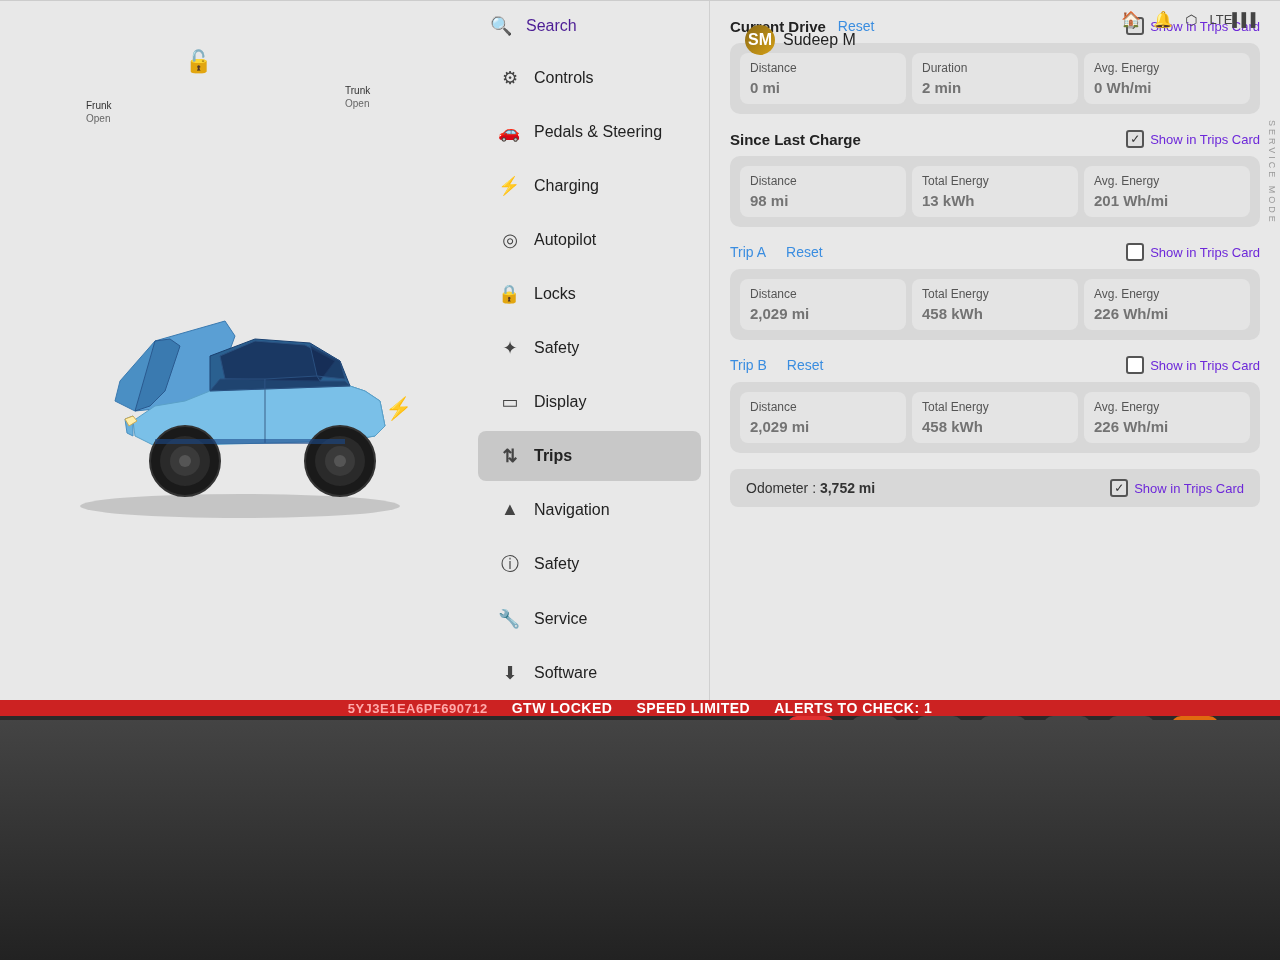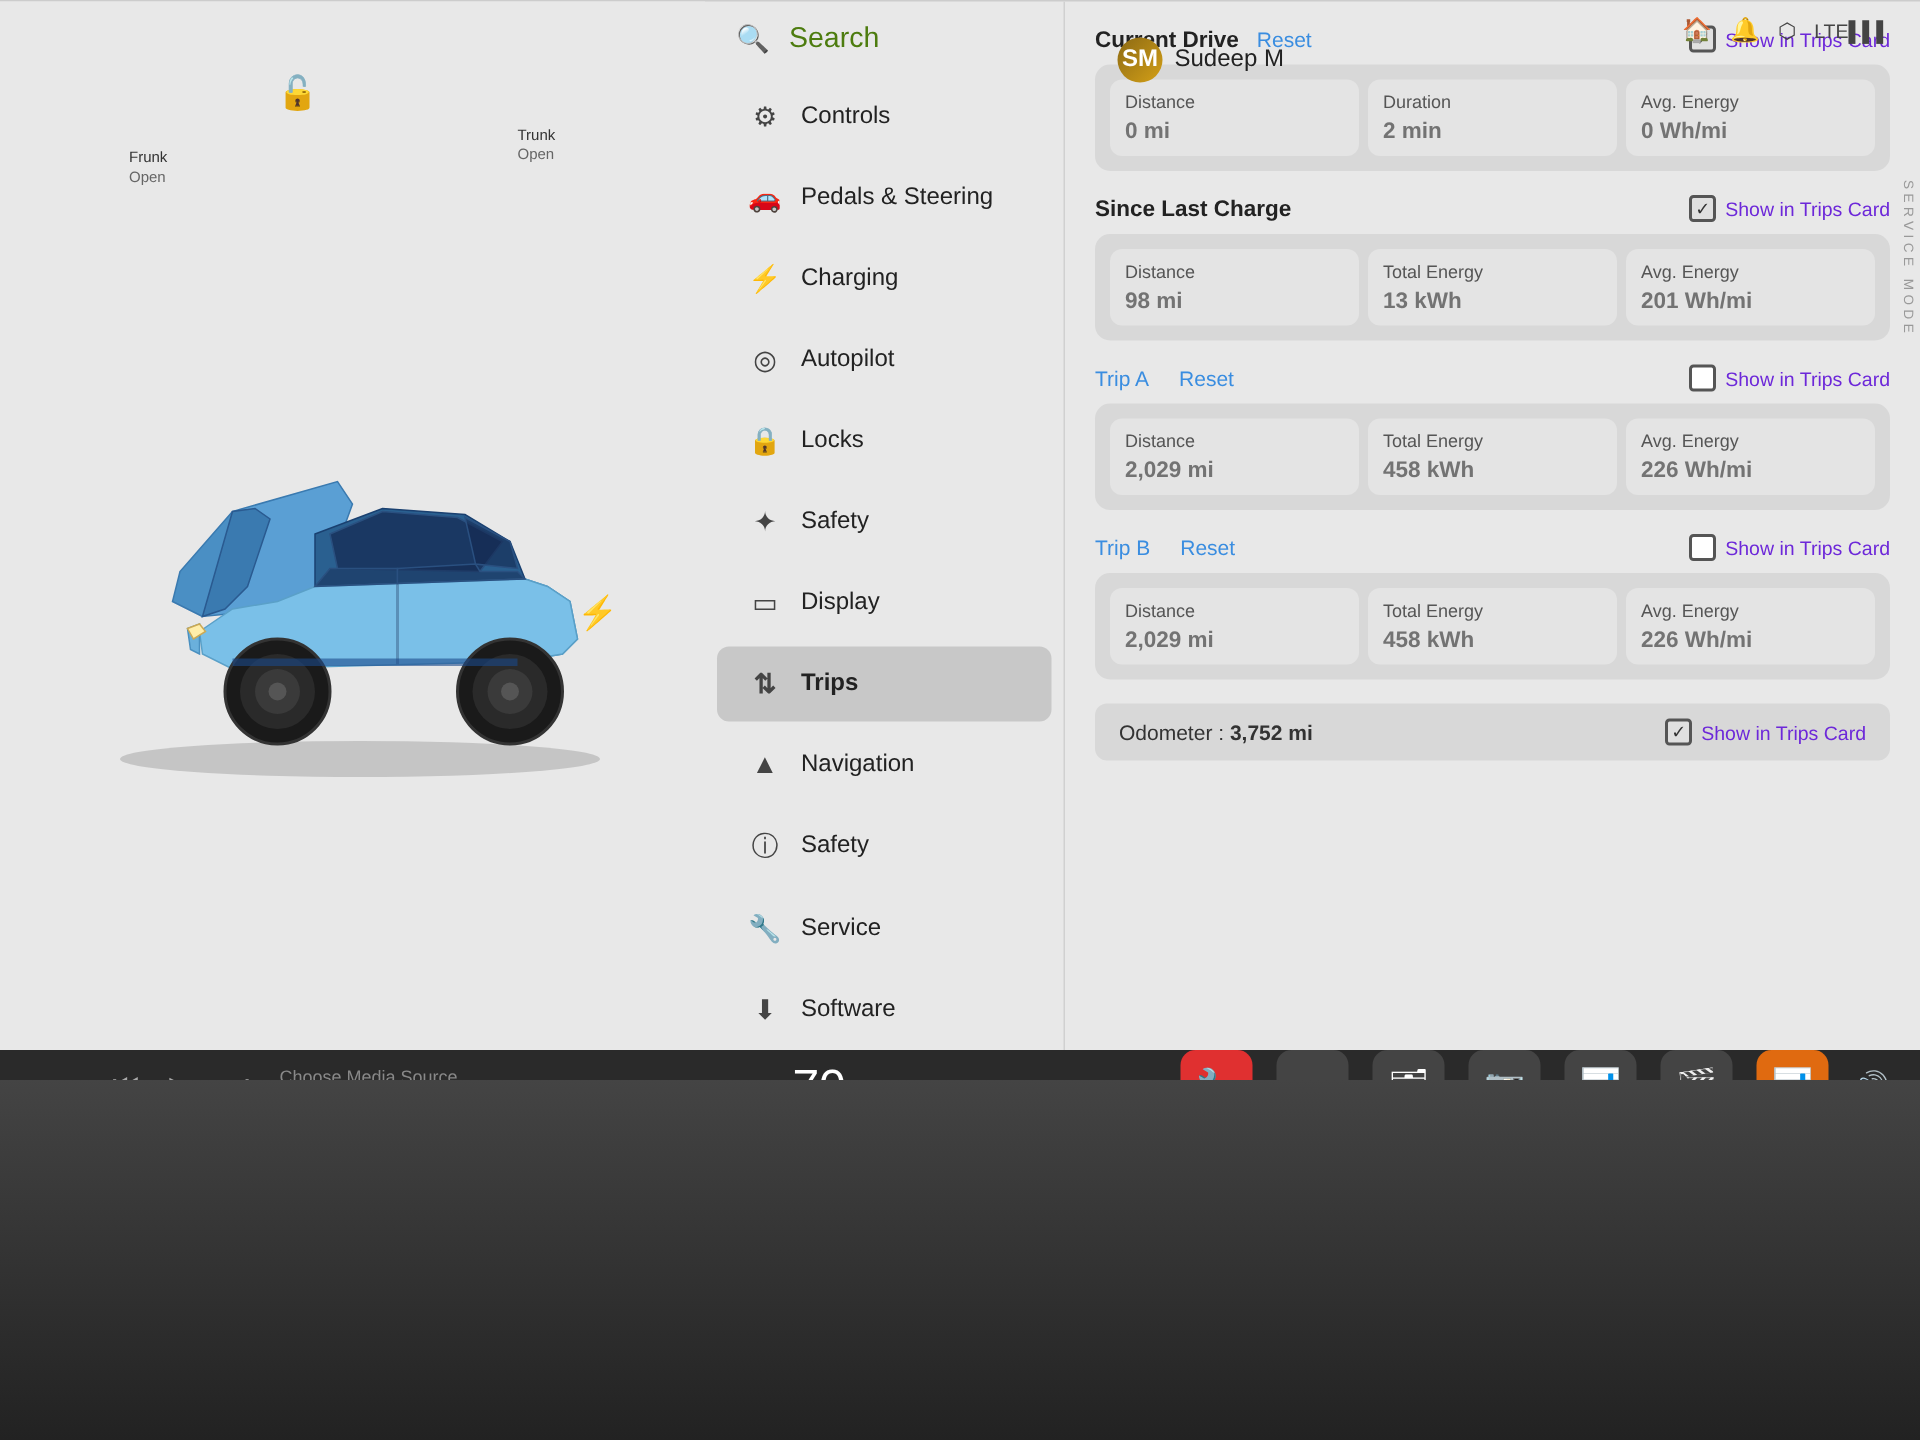--- a/index.html
+++ b/index.html
@@ -337,21 +337,21 @@
 
           <text x="330" y="155" font-size="22" fill="#f0a500" font-weight="bold">⚡</text>
         </svg>
       </div>
     </div>
 
     <div class="sidebar">
 
       <div class="search-item">
         <span class="nav-icon">🔍</span>
-        <span style="color:#4d7c0f; font-size:19px;">Search</span>
+        <span style="color:#4c1d95; font-size:16px;">Search</span>
       </div>
 
       <div class="nav-item">
         <span class="nav-icon">⚙</span>
         <span>Controls</span>
       </div>
       <div class="nav-item">
         <span class="nav-icon">🚗</span>
         <span>Pedals &amp; Steering</span>
       </div>
@@ -509,20 +509,26 @@
             <span class="checkbox-label">Show in Trips Card</span>
           </div>
         </div>
       </div>
     </div>
 
     <div style="position:absolute; right:3px; top:120px; writing-mode:vertical-rl; font-size:9px; color:#999; letter-spacing:3px; font-weight:500;">SERVICE MODE</div>
 
   </div>
 
+  <div class="alert-bar">
+    <span style="color:#ffaaaa; font-size:13px;">5YJ3E1EA6PF690712</span>
+    <span>GTW LOCKED</span>
+    <span>SPEED LIMITED</span>
+    <span>ALERTS TO CHECK: 1</span>
+  </div>
 
   <div class="taskbar">
     <div class="taskbar-left">
 
       <span style="font-size:28px; color:#aaa;">🚗</span>
 
       <span class="media-control">⏮</span>
       <span class="media-control">▶</span>
       <span class="media-control">⏭</span>
 

